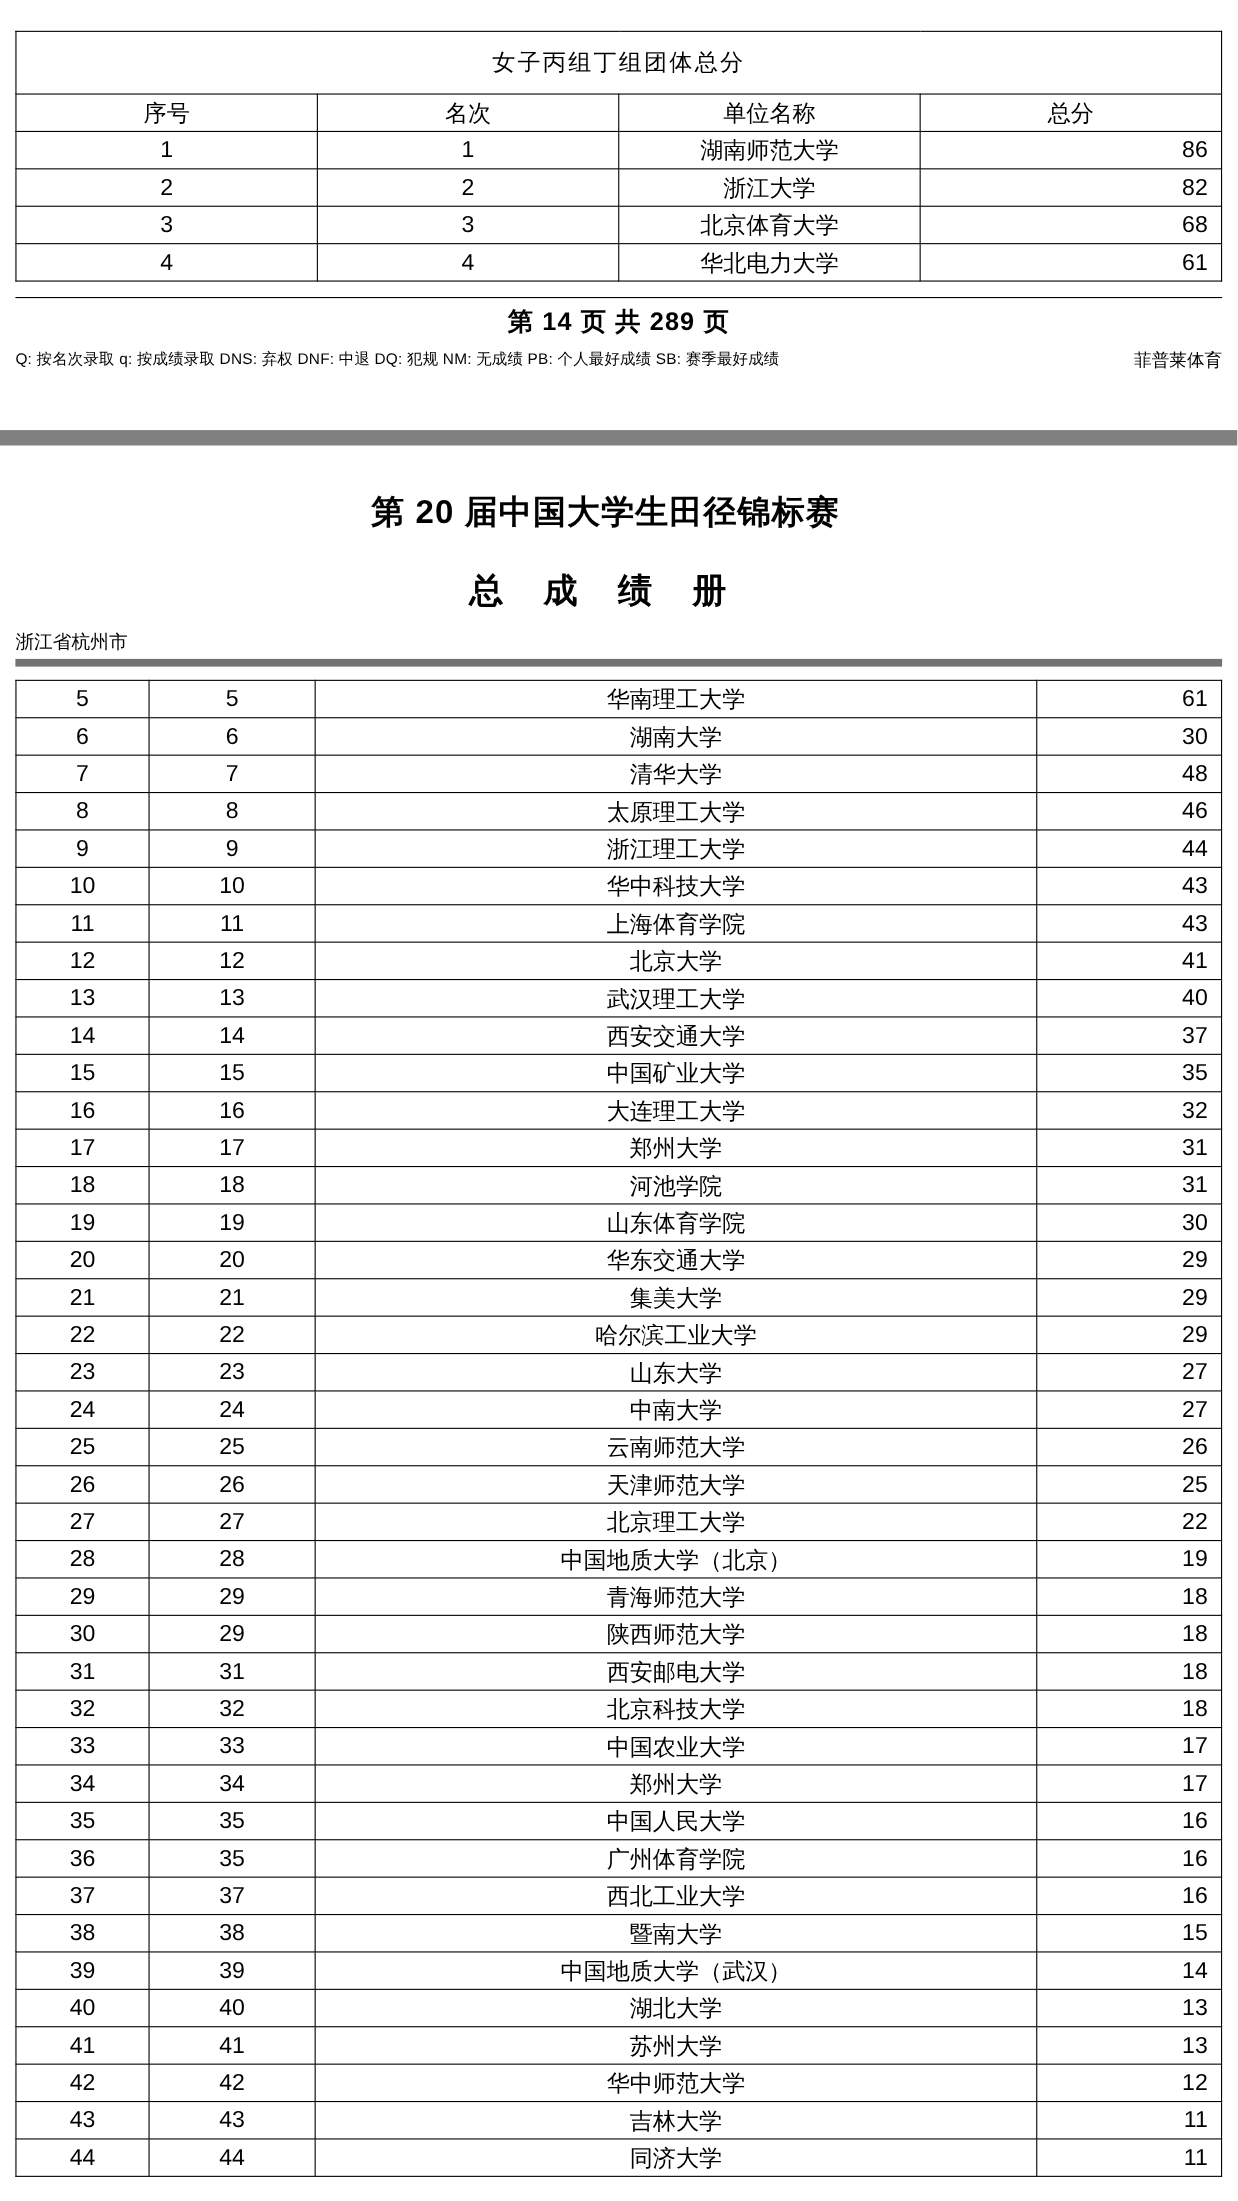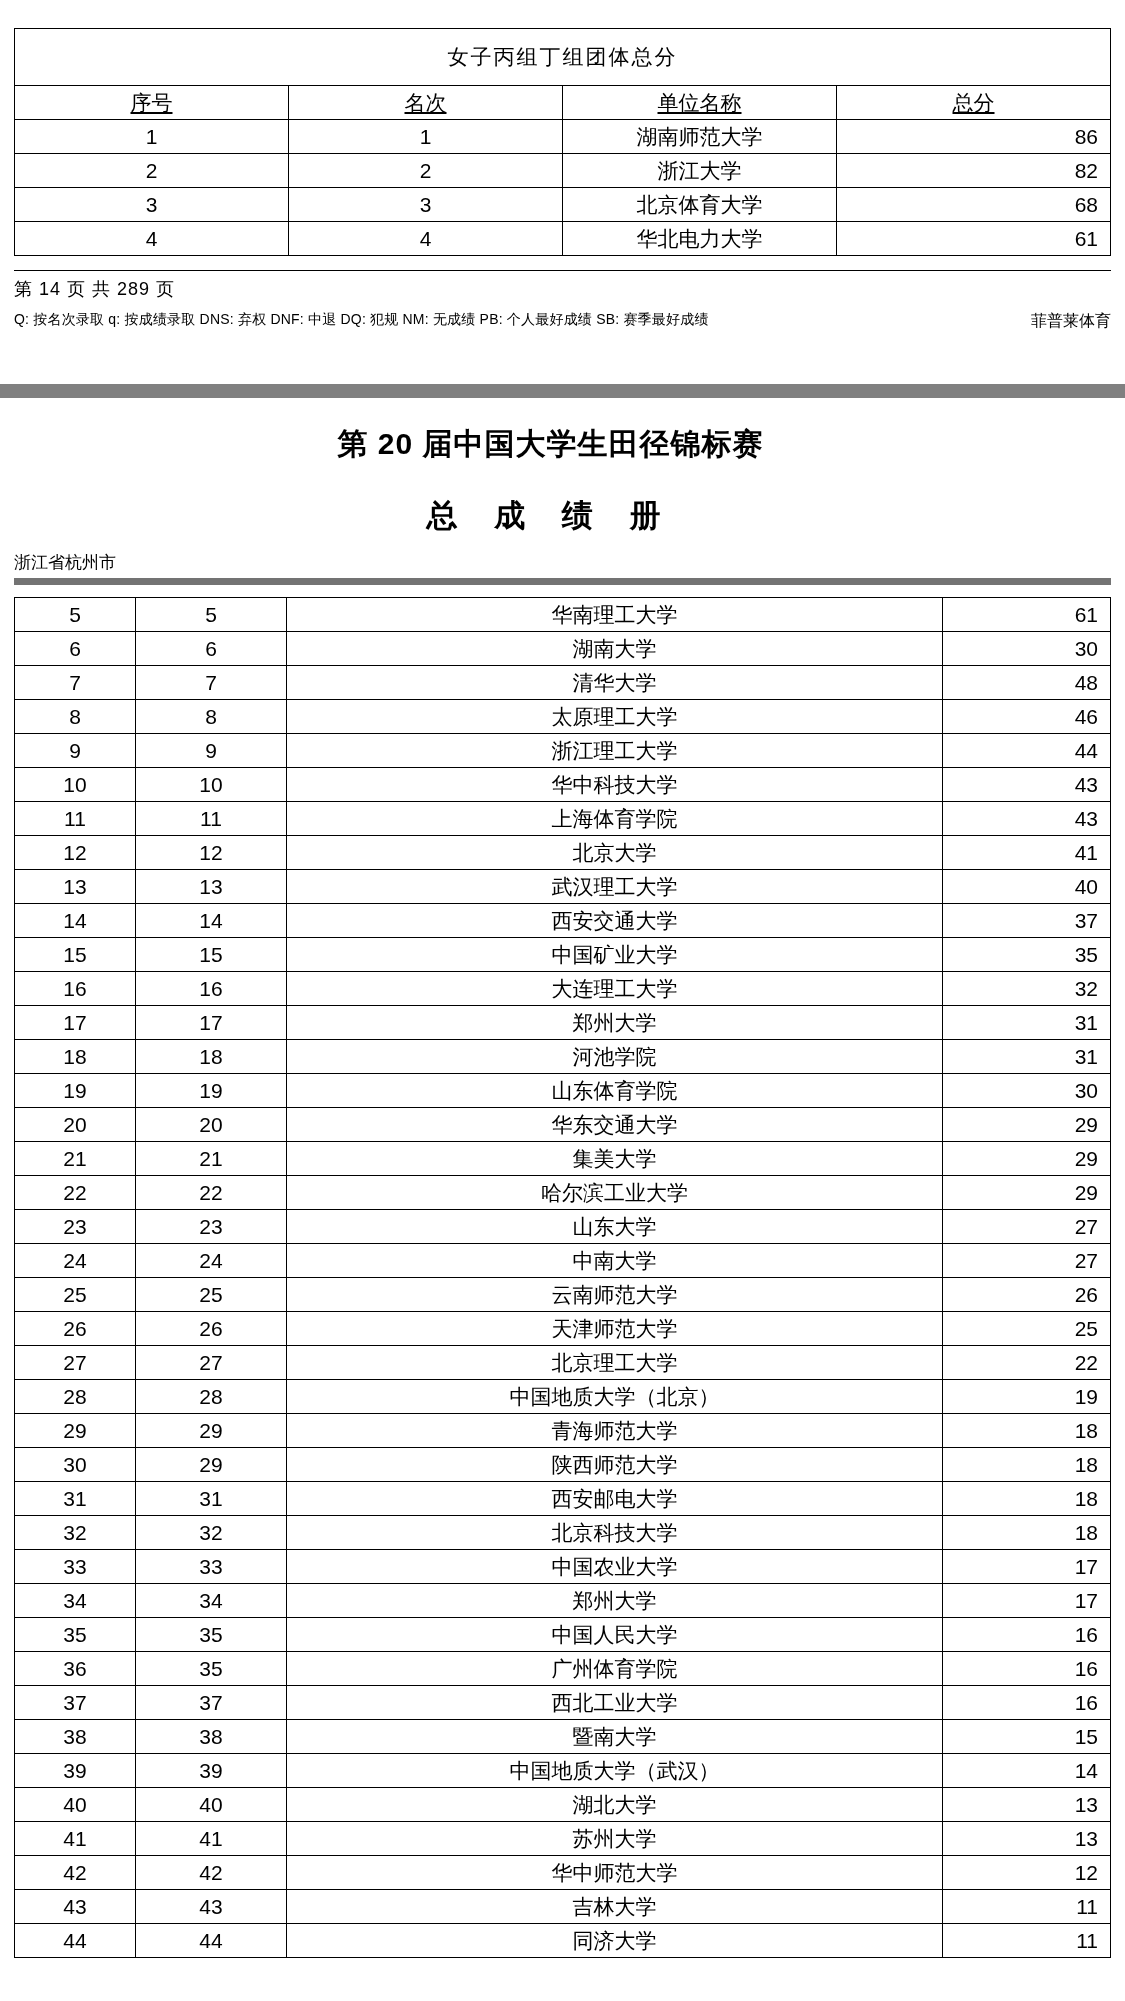--- a/index.html
+++ b/index.html
@@ -48,39 +48,40 @@
     height: 56px !important;
     text-align: center;
     font-size: 33px;
     font-weight: bold;
     font-family: "Liberation Sans", sans-serif;
     letter-spacing: 2px;
   }
   .head-row td {
     height: 34px;
     font-size: 20px;
-    text-decoration: underline;
   }
 
   
   .page-foot {
     width: 1097px;
     margin: 0 auto;
     padding-top: 6px;
   }
   .foot-rule {
     border-top: 1px solid #000;
     margin-top: 8px;
     margin-bottom: 6px;
   }
   .foot-pageno {
-    font-size: 18px;
+    text-align: center;
+    font-size: 23px;
     font-family: "Liberation Sans", sans-serif;
     letter-spacing: 1px;
     padding-bottom: 10px;
+    font-weight: bold;
   }
   .foot-legend {
     display: flex;
     justify-content: space-between;
     align-items: flex-start;
     font-size: 14px;
     font-family: "Liberation Sans", sans-serif;
   }
   .foot-legend .legend-left { letter-spacing: 0.2px; }
   .foot-legend .legend-right { font-size: 16px; }
@@ -90,21 +91,21 @@
     height: 52px;
     background: #ffffff;
   }
   .page-sep {
     height: 14px;
     background: #808080;
     width: 1125px;
   }
 
   
-  .doc2 { padding-top: 26px; }
+  .doc2 { padding-top: 40px; }
   .meet-title {
     text-align: center;
     font-size: 30px;
     font-weight: bold;
     font-family: "Liberation Sans", sans-serif;
     letter-spacing: 1px;
   }
   .book-title {
     text-align: center;
     font-size: 31px;

